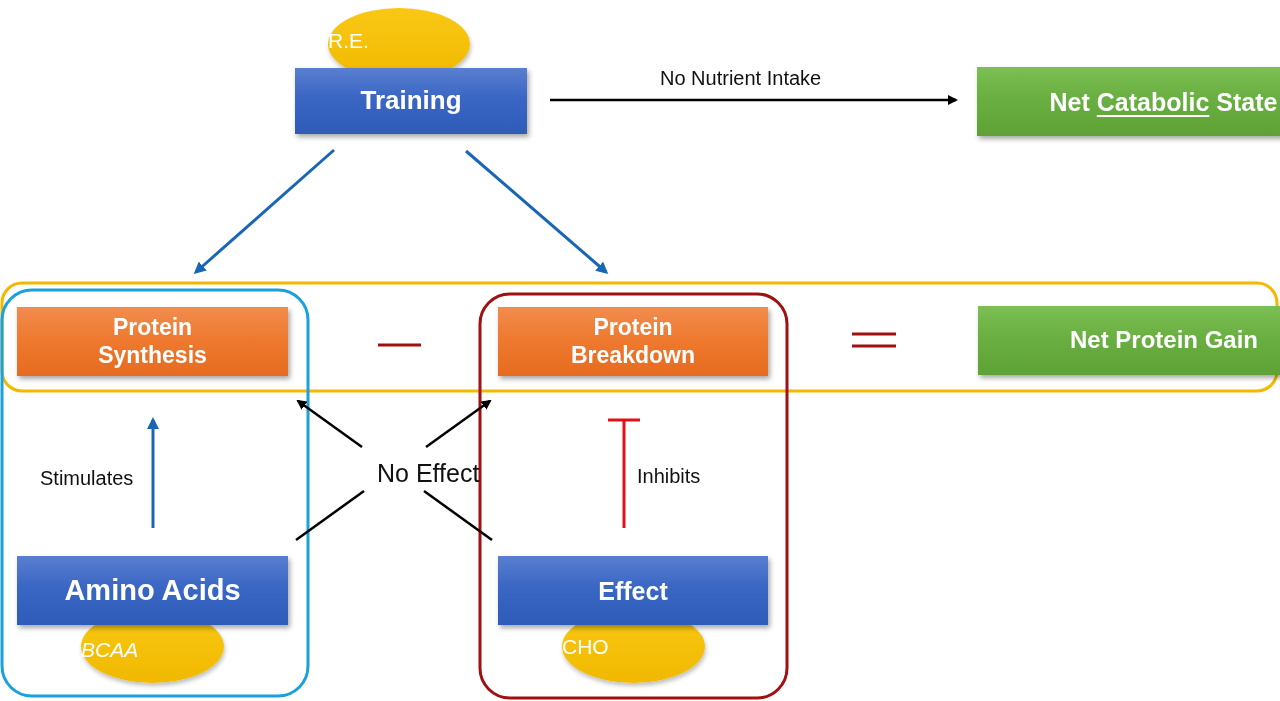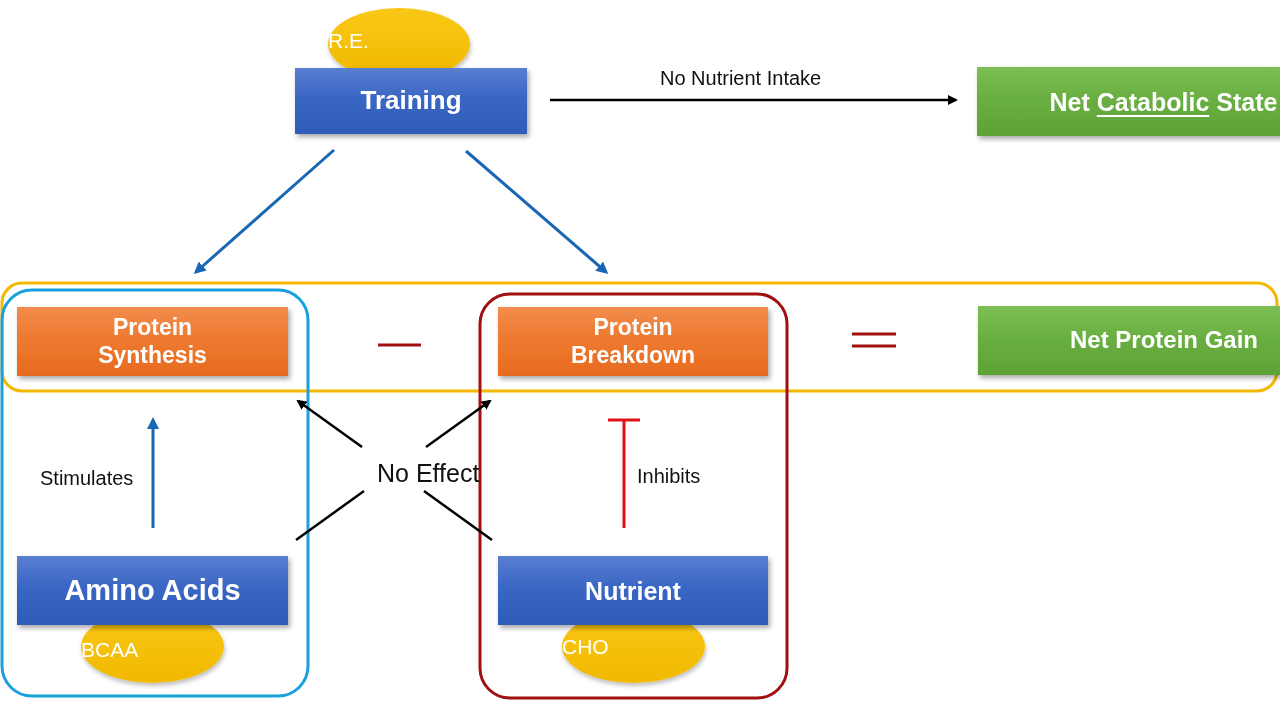--- a/index.html
+++ b/index.html
@@ -94,26 +94,26 @@
 
 <div class="box green" style="left:978px; top:306px; width:284px; height:69px; font-size:24px;">
   <span>Net Protein Gain</span>
 </div>
 
 <div class="label" style="left:40px; top:467px;">Stimulates</div>
 <div class="label" style="left:337px; top:459px; font-size:25px;margin-left:40px;">No Effect</div>
 <div class="label" style="left:637px; top:465px;">Inhibits</div>
 
 <div class="ellipse" style="left:81px; top:610px; width:143px; height:73px;">
-  <span style="margin-top:6px;">BCAA</span>
+  <span style="margin-top:6px;font-style:italic;">BCAA</span>
 </div>
 
 <div class="box blue" style="left:17px; top:556px; width:271px; height:69px; font-size:29px;">
   <span>Amino Acids</span>
 </div>
 
 <div class="ellipse" style="left:562px; top:610px; width:143px; height:73px;">
   <span style="">CHO</span>
 </div>
 
 <div class="box blue" style="left:498px; top:556px; width:270px; height:69px; font-size:25px;">
-  <span>Nutrient</span>
+  <span>Effect</span>
 </div>
 
 </body></html>

